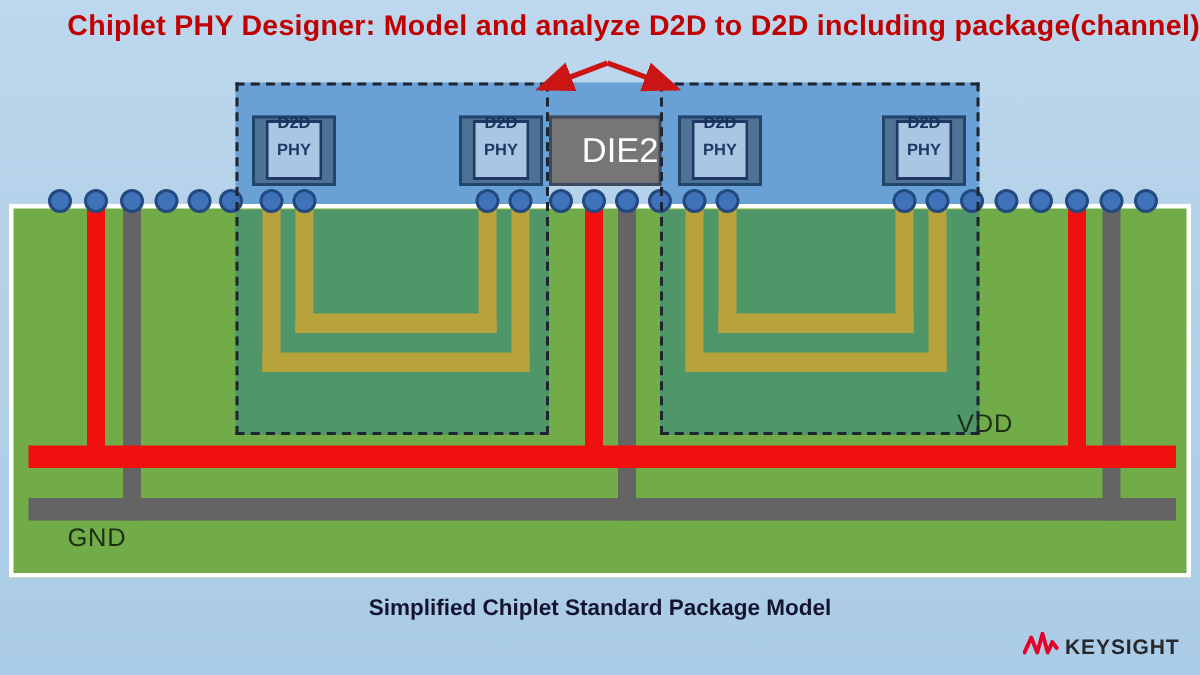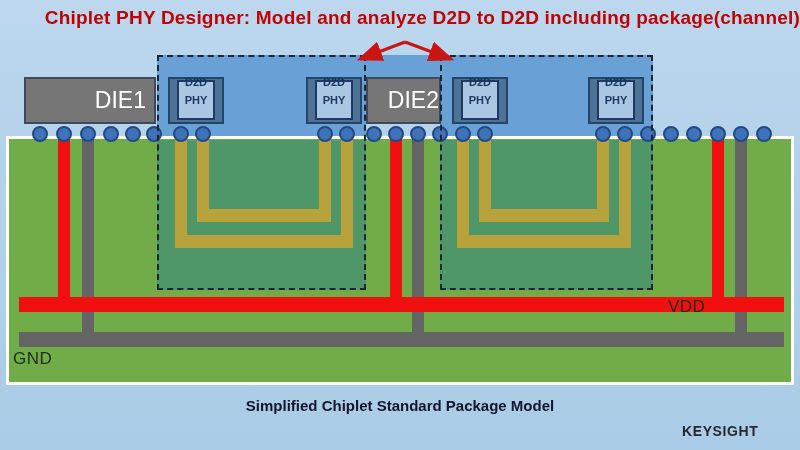--- a/index.html
+++ b/index.html
@@ -52,21 +52,21 @@
   .yh{height:13px;background:#b7a23c;}
   .redv{width:12px;background:#f01010;}
   .grayv{width:12px;background:#646464;}
   .rail-red{left:19px;top:297px;width:765px;height:15px;background:#f01010;}
   .rail-gray{left:19px;top:332px;width:765px;height:15px;background:#646464;}
 
   .pwr-label{font-size:17px;color:#1c2e14;letter-spacing:.5px;}
   .caption{left:0;top:397px;width:800px;text-align:center;
            font-size:15px;font-weight:bold;color:#14142e;}
 
-  .logo{left:682px;top:419px;height:20px;display:flex;align-items:flex-end;gap:4px;flex-direction:column;}
+  .logo{left:682px;top:419px;height:20px;display:flex;align-items:flex-end;gap:4px;}
   .logo span{font-size:14px;font-weight:bold;color:#26282e;letter-spacing:.6px;}
 
   .overlay-svg{left:0;top:0;width:800px;height:450px;pointer-events:none;}
 </style>
 </head>
 <body>
 
 <div class="stage">
 
   <div class="abs title">Chiplet PHY Designer: Model and analyze D2D to D2D including package(channel)</div>
@@ -95,26 +95,23 @@
 
   <div class="abs grayv" style="left:82px;top:136px;height:211px;"></div>
   <div class="abs grayv" style="left:412px;top:136px;height:211px;"></div>
   <div class="abs grayv" style="left:735px;top:136px;height:211px;"></div>
   <div class="abs redv" style="left:58px;top:136px;height:176px;"></div>
   <div class="abs redv" style="left:390px;top:136px;height:176px;"></div>
   <div class="abs redv" style="left:712px;top:136px;height:176px;"></div>
 
   <div class="abs rail-gray"></div>
   <div class="abs rail-red"></div>
-  <div class="abs pwr-label" style="left:668px;top:273px;margin-top:24px;">VDD</div>
-  <div class="abs pwr-label" style="left:13px;top:349px;text-align:right;">GND</div>
+  <div class="abs pwr-label" style="left:638px;top:273px;">VDD</div>
+  <div class="abs pwr-label" style="left:45px;top:349px;text-align:right;">GND</div>
 
-  <div class="abs die die1">
-      <span>DIE1</span>
-    </div>
   <div class="abs die die2">
       <span>DIE2</span>
     </div>
 
   <div class="abs phyc" style="left:168px;"></div>
   <div class="abs physq" style="left:177px;">PHY</div>
   <div class="abs d2d" style="left:168px;">D2D</div>
 
   <div class="abs phyc" style="left:306px;"></div>
   <div class="abs physq" style="left:315px;">PHY</div>

